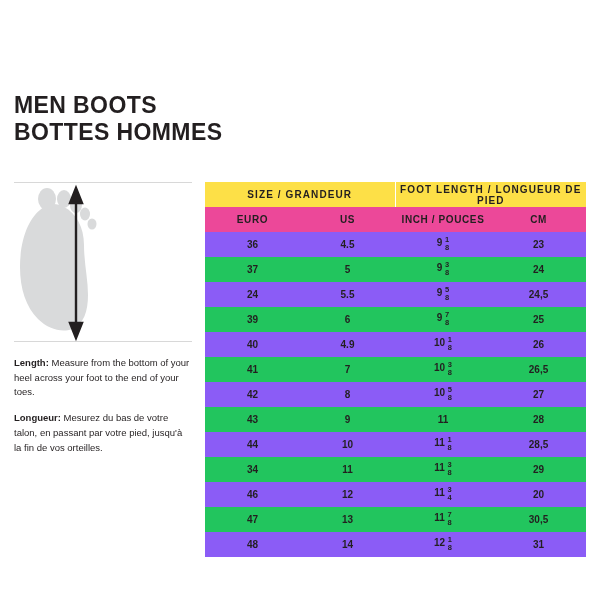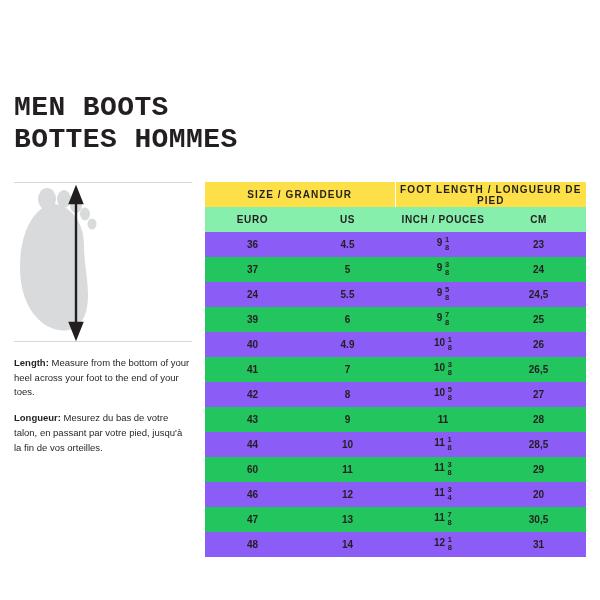--- a/index.html
+++ b/index.html
@@ -17,27 +17,26 @@
     height: 600px;
     box-sizing: border-box;
   }
   .titles {
     position: absolute;
     left: 14px;
     top: 92px;
     line-height: 1.16;
   }
   .title-line {
-    font-size: 28px;
+    font-size: 23px;
     font-weight: bold;
     letter-spacing: 0.4px;
     text-transform: uppercase;
     color: #231f20;
     display: block;
-    font-family: Liberation Mono, monospace;
   }
   
   .left-col {
     position: absolute;
     left: 14px;
     top: 182px;
     width: 178px;
   }
   .foot-box {
     position: relative;
@@ -85,21 +84,21 @@
   }
   .grp-head td {
     background: #fde047;
     font-size: 8.5px;
     letter-spacing: 1.1px;
     font-weight: normal;
     color: #58595b;
     height: 27px;
   }
   .col-head td {
-    background: #86efac;
+    background: #ec4899;
     font-size: 9.5px;
     letter-spacing: 0.6px;
     font-weight: bold;
     height: 25px;
   }
   tr.alt td { background: #8b5cf6; }
   tr.plain td { background: #22c55e; }
   .vline {
     border-left: 1px solid #ffffff;
   }
@@ -223,21 +222,21 @@
             <td class="sep">11</td>
             <td>28</td>
           </tr>
           <tr class="alt">
             <td>44</td>
             <td>10</td>
             <td class="sep">11 <span class="frac"><span class="num">1</span><span class="den">8</span></span></td>
             <td>28,5</td>
           </tr>
           <tr class="plain">
-            <td>60</td>
+            <td>34</td>
             <td>11</td>
             <td class="sep">11 <span class="frac"><span class="num">3</span><span class="den">8</span></span></td>
             <td>29</td>
           </tr>
           <tr class="alt">
             <td>46</td>
             <td>12</td>
             <td class="sep">11 <span class="frac"><span class="num">3</span><span class="den">4</span></span></td>
             <td>20</td>
           </tr>

